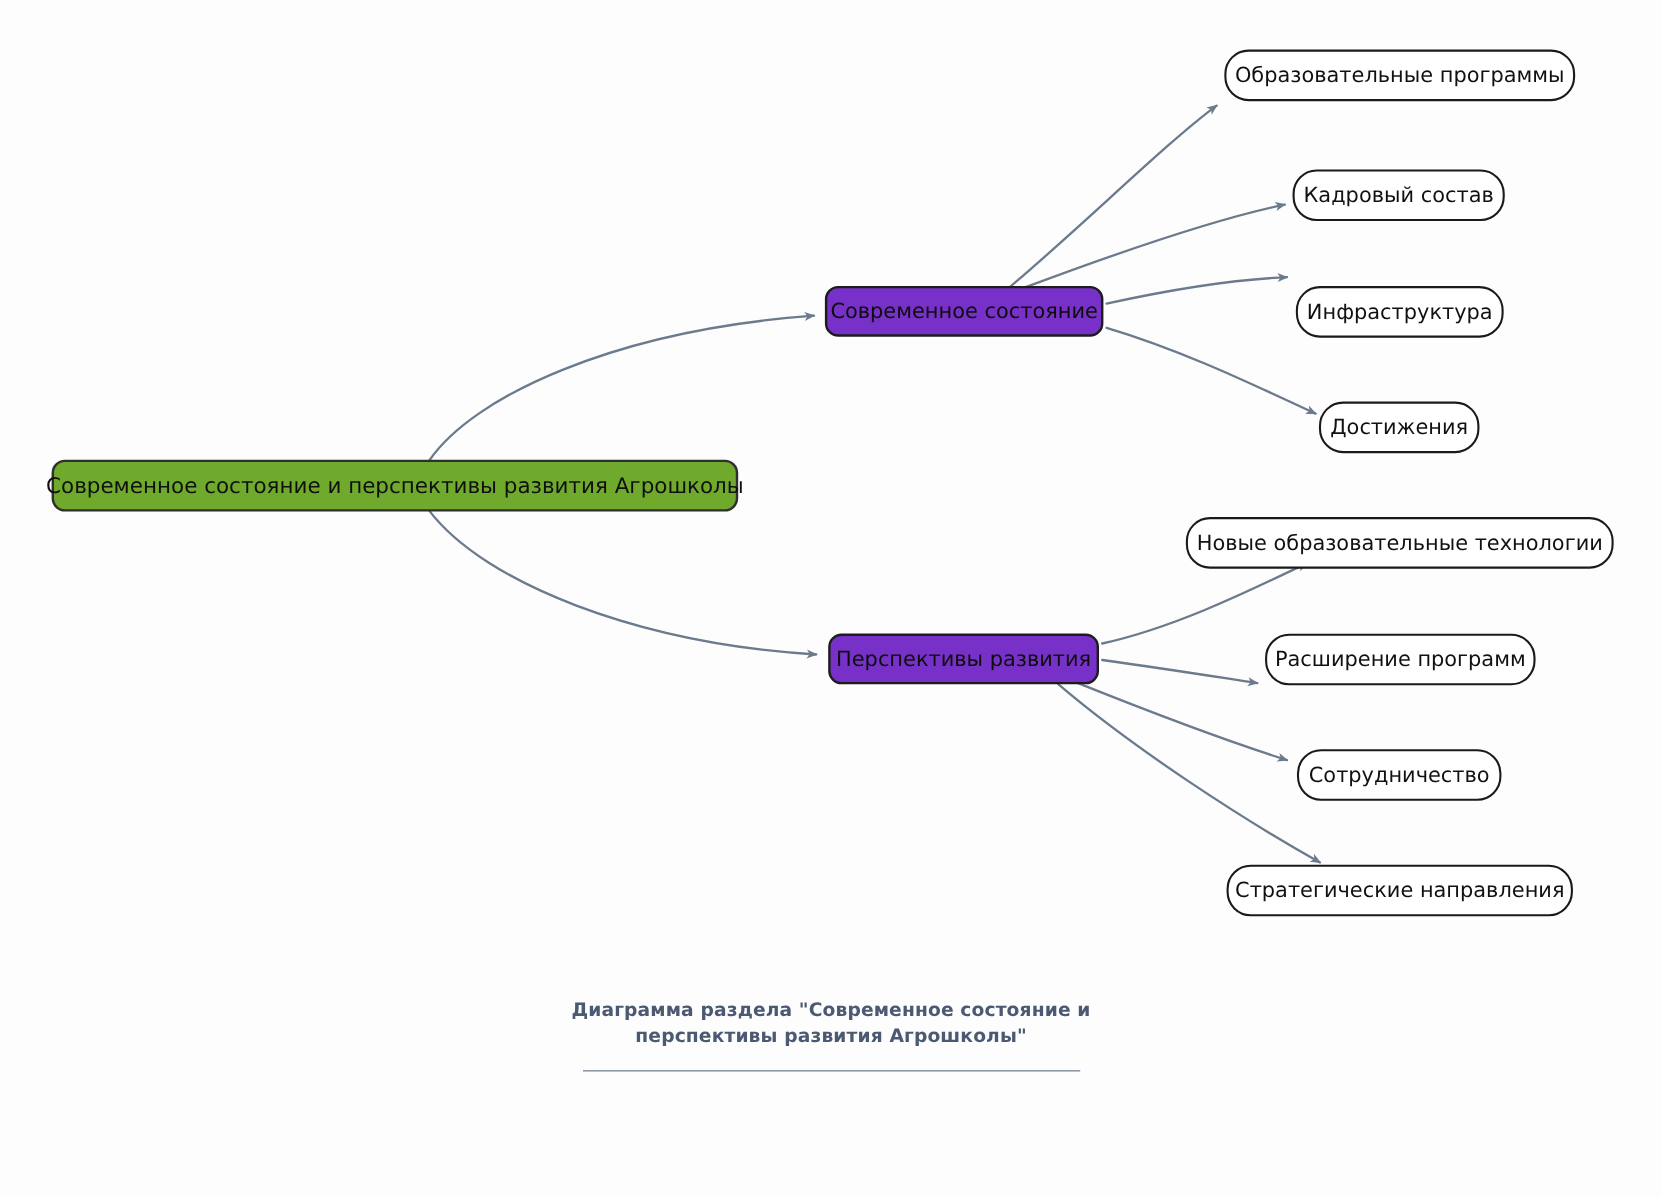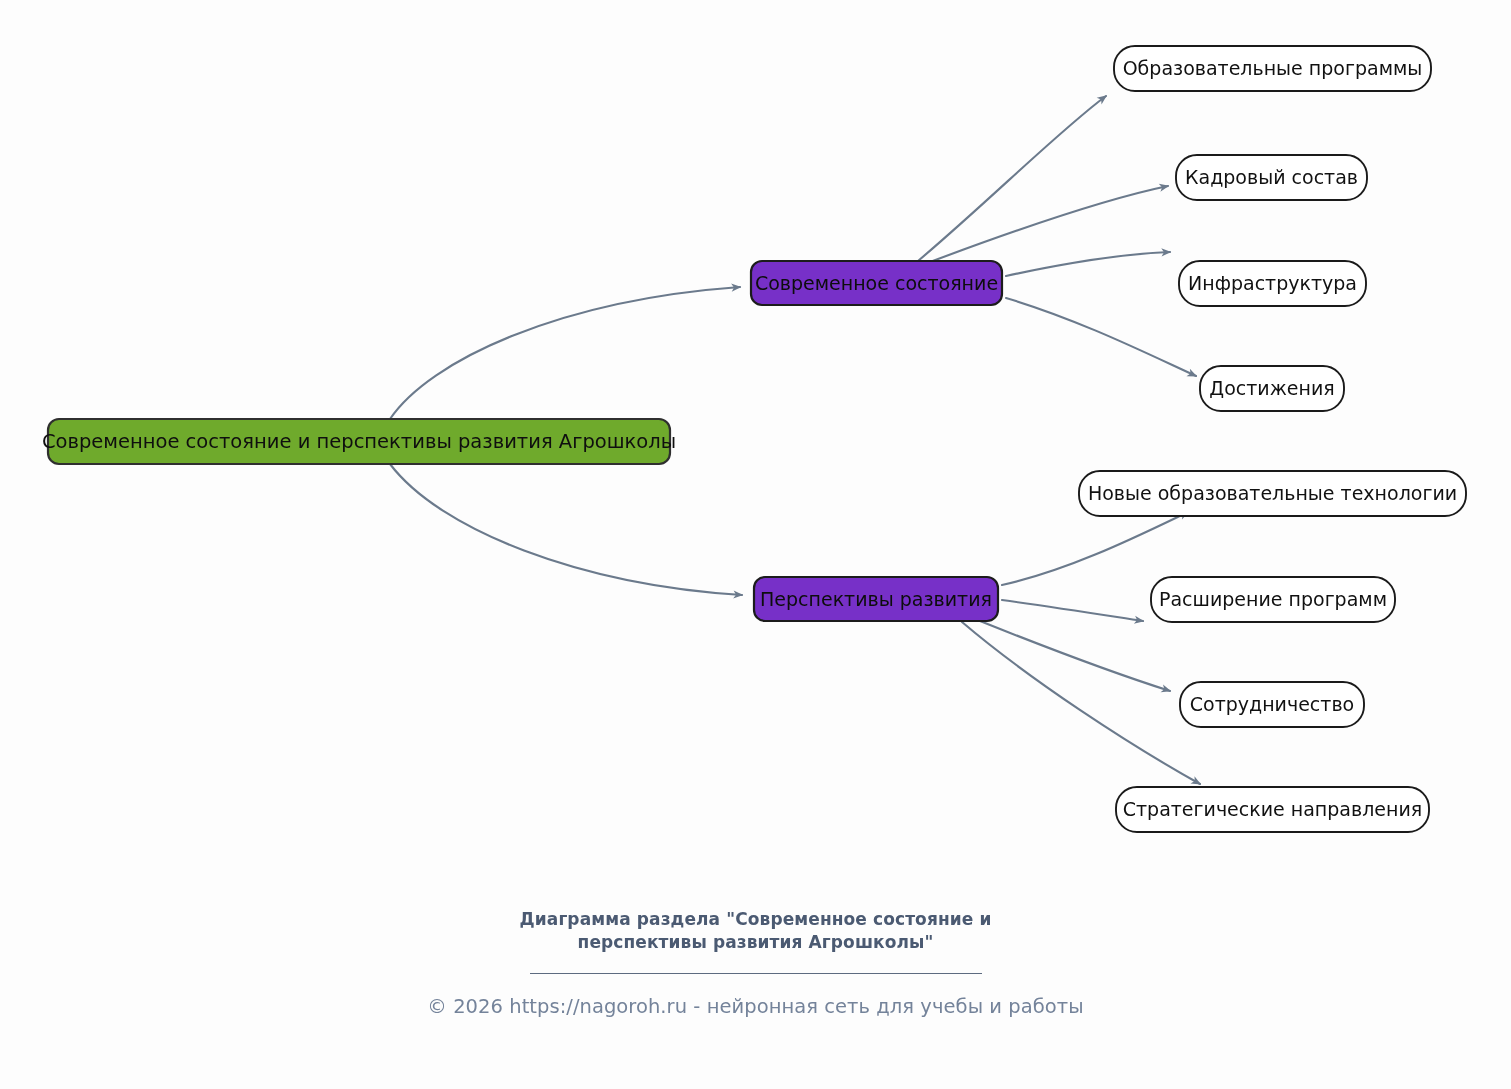--- a/index.html
+++ b/index.html
@@ -173,14 +173,13 @@
       </g>
   </svg>
 </div>
 
 <div class="footer-block">
   <div class="footer-title" style="color: rgb(75, 90, 114);">
     <span>Диаграмма раздела "Современное состояние и</span><br>
     <span>перспективы развития Агрошколы"</span>
   </div>
   <hr class="footer-divider">
-  <div class="footer-copyright" style="color: rgb(116, 131, 154);">© 2026 https://nagoroh.ru - нейронная сеть для учебы и работы</div>
 </div>
 
 </body></html>

